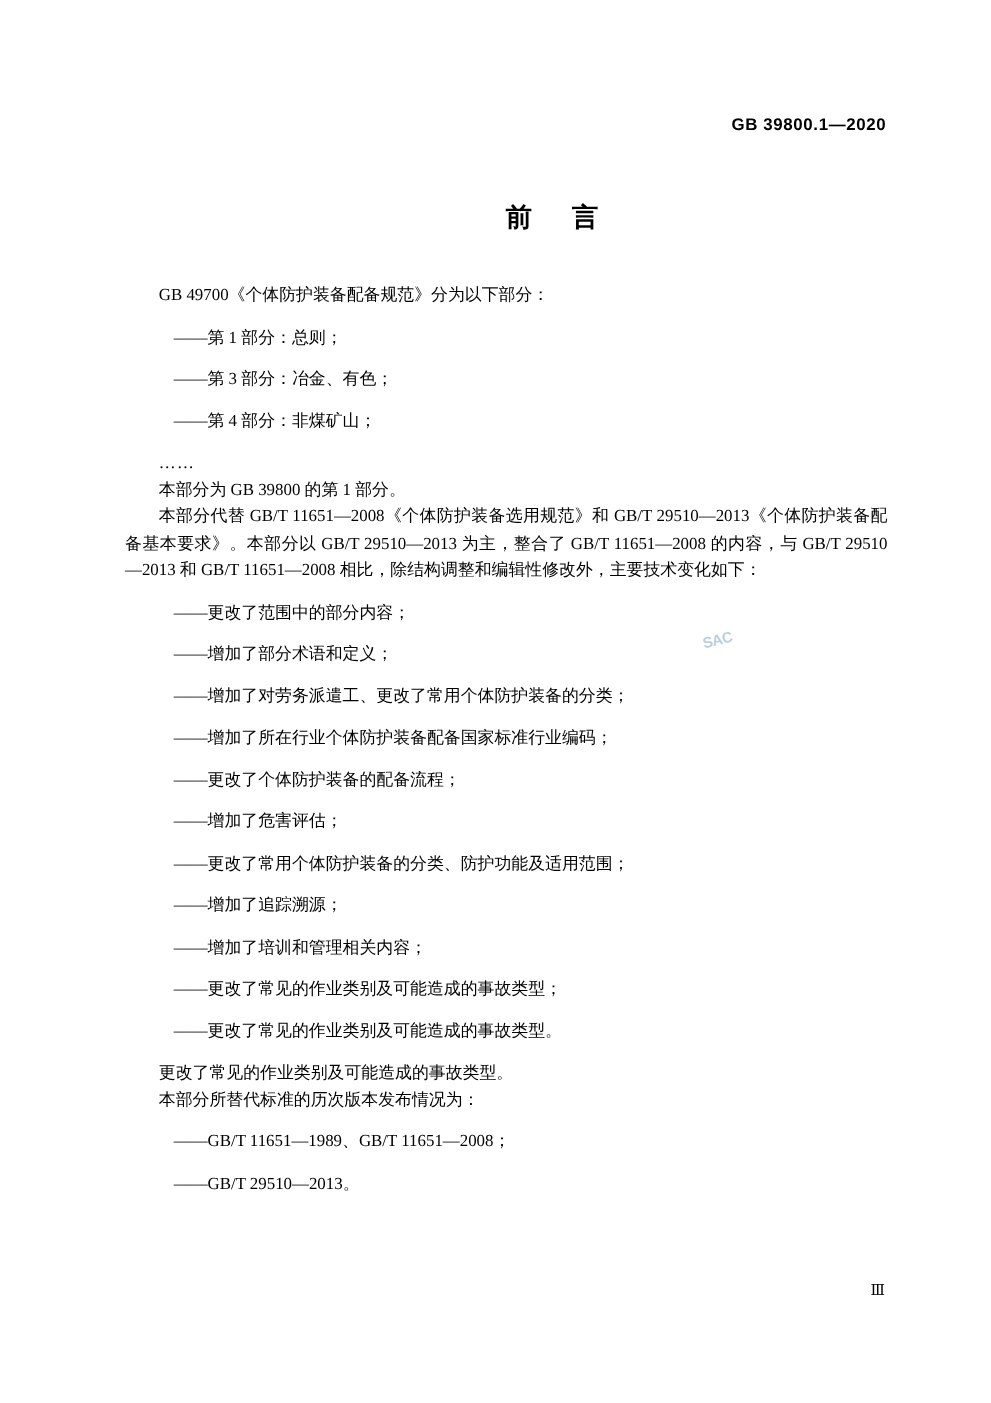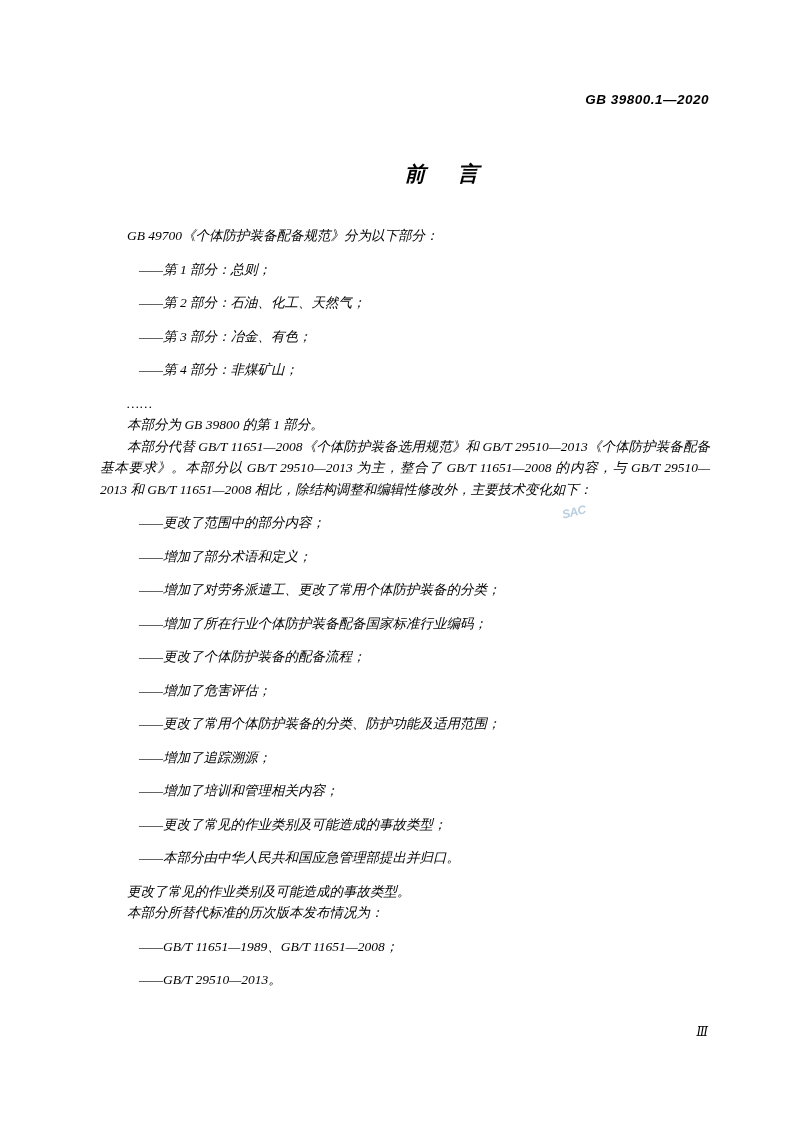--- a/index.html
+++ b/index.html
@@ -14,21 +14,20 @@
     font-family: "Liberation Serif", "DejaVu Serif", serif;
     color: #000000;
     overflow: hidden;
   }
   .page {
     position: absolute;
     inset: 0;
     width: 793px;
     height: 1122px;
     box-sizing: border-box;
-    font-style: italic;
   }
   .header-std {
     position: absolute;
     top: 92px;
     right: 84px;
     font-family: "Liberation Sans", sans-serif;
     font-weight: bold;
     font-size: 13.5px;
     letter-spacing: 0.5px;
     white-space: nowrap;
@@ -105,39 +104,38 @@
 
   <div class="title">
     <span>前</span><span class="sp"></span><span>言</span>
   </div>
 
   <div class="content">
 
     <p class="p indent2">GB 49700《个体防护装备配备规范》分为以下部分：</p>
 
     <p class="dashitem">——第 1 部分：总则；</p>
-    <p class="dashitem">——第 2 部分：石油、化工、天然气；</p>
     <p class="dashitem">——第 3 部分：冶金、有色；</p>
     <p class="dashitem">——第 4 部分：非煤矿山；</p>
     <p class="ellipsis">……</p>
 
     <p class="p indent2">本部分为 GB 39800 的第 1 部分。</p>
     <p class="p indent2">本部分代替 GB/T 11651—2008《个体防护装备选用规范》和 GB/T 29510—2013《个体防护装备配备基本要求》。本部分以 GB/T 29510—2013 为主，整合了 GB/T 11651—2008 的内容，与 GB/T 29510—2013 和 GB/T 11651—2008 相比，除结构调整和编辑性修改外，主要技术变化如下：</p>
 
     <p class="dashitem">——更改了范围中的部分内容；</p>
     <p class="dashitem">——增加了部分术语和定义；</p>
     <p class="dashitem">——增加了对劳务派遣工、更改了常用个体防护装备的分类；</p>
     <p class="dashitem">——增加了所在行业个体防护装备配备国家标准行业编码；</p>
     <p class="dashitem">——更改了个体防护装备的配备流程；</p>
     <p class="dashitem">——增加了危害评估；</p>
     <p class="dashitem">——更改了常用个体防护装备的分类、防护功能及适用范围；</p>
     <p class="dashitem">——增加了追踪溯源；</p>
     <p class="dashitem">——增加了培训和管理相关内容；</p>
     <p class="dashitem">——更改了常见的作业类别及可能造成的事故类型；</p>
-    <p class="dashitem">——本部分由中华人民共和国应急管理部提出并归口。</p>
+    <p class="dashitem">——更改了常见的作业类别及可能造成的事故类型。</p>
 
     <p class="p indent2">更改了常见的作业类别及可能造成的事故类型。</p>
     <p class="p indent2">本部分所替代标准的历次版本发布情况为：</p>
 
     <p class="dashitem">——GB/T 11651—1989、GB/T 11651—2008；</p>
     <p class="dashitem">——GB/T 29510—2013。</p>
 
   </div>
 
   <div class="watermark">SAC</div>

